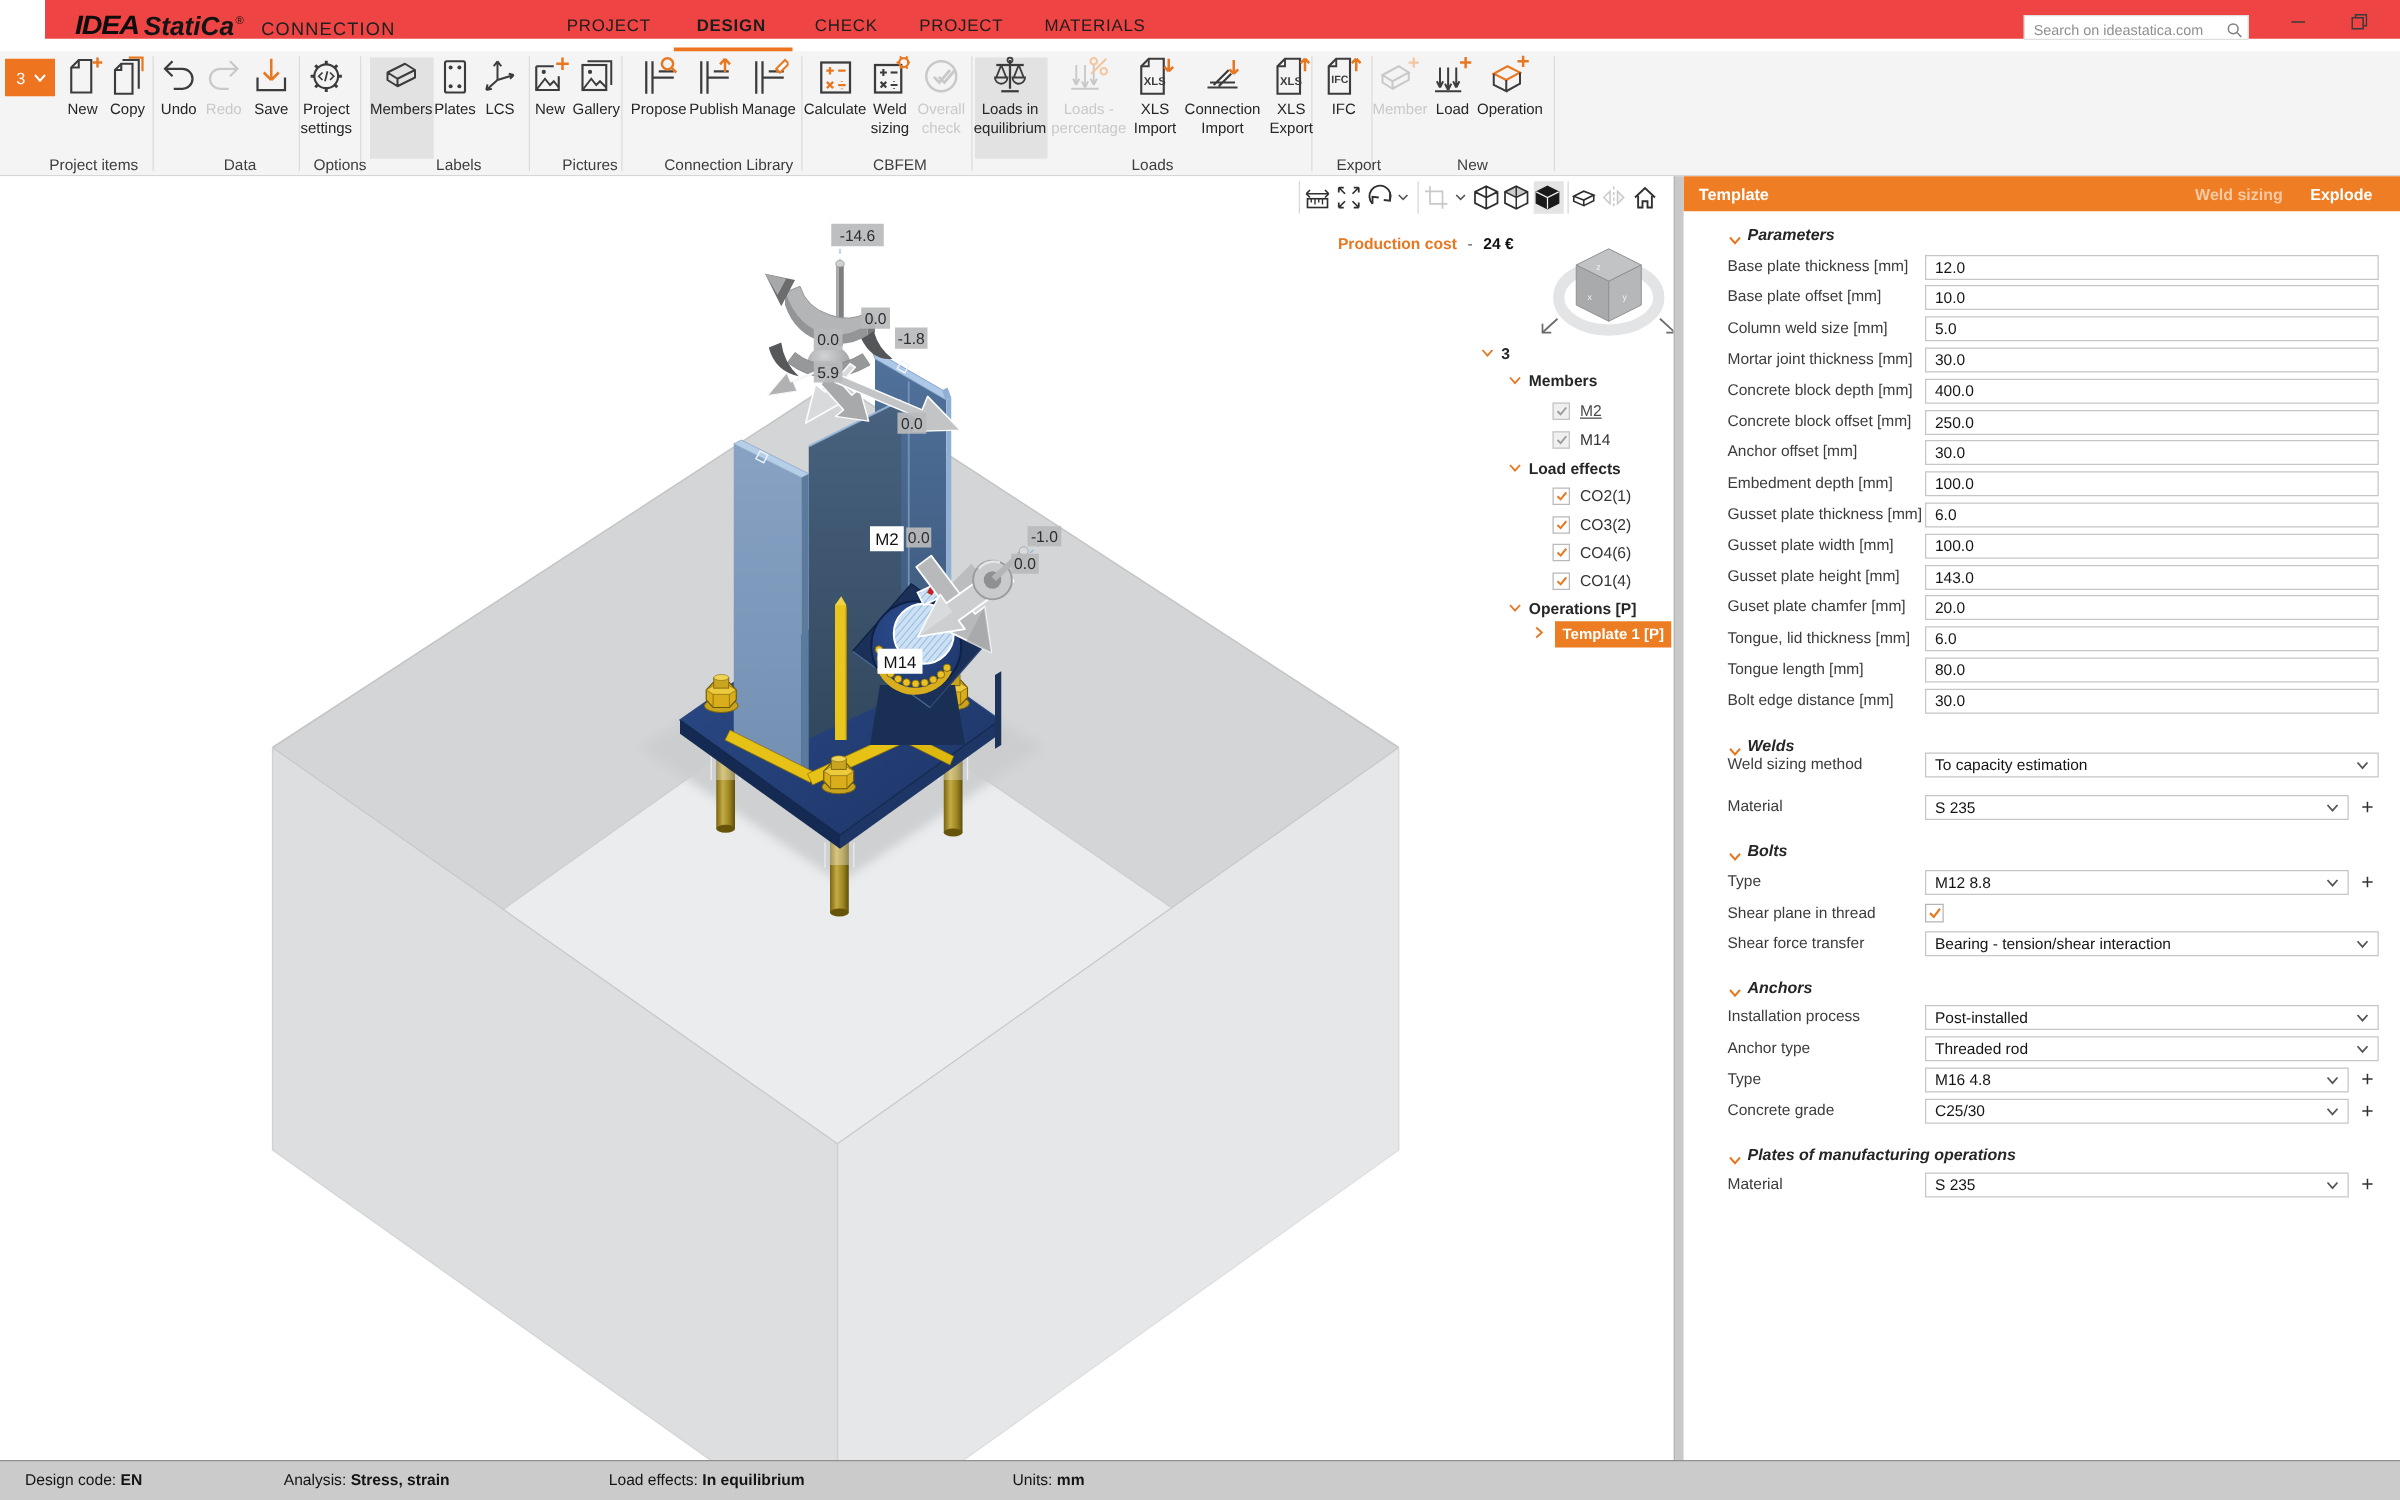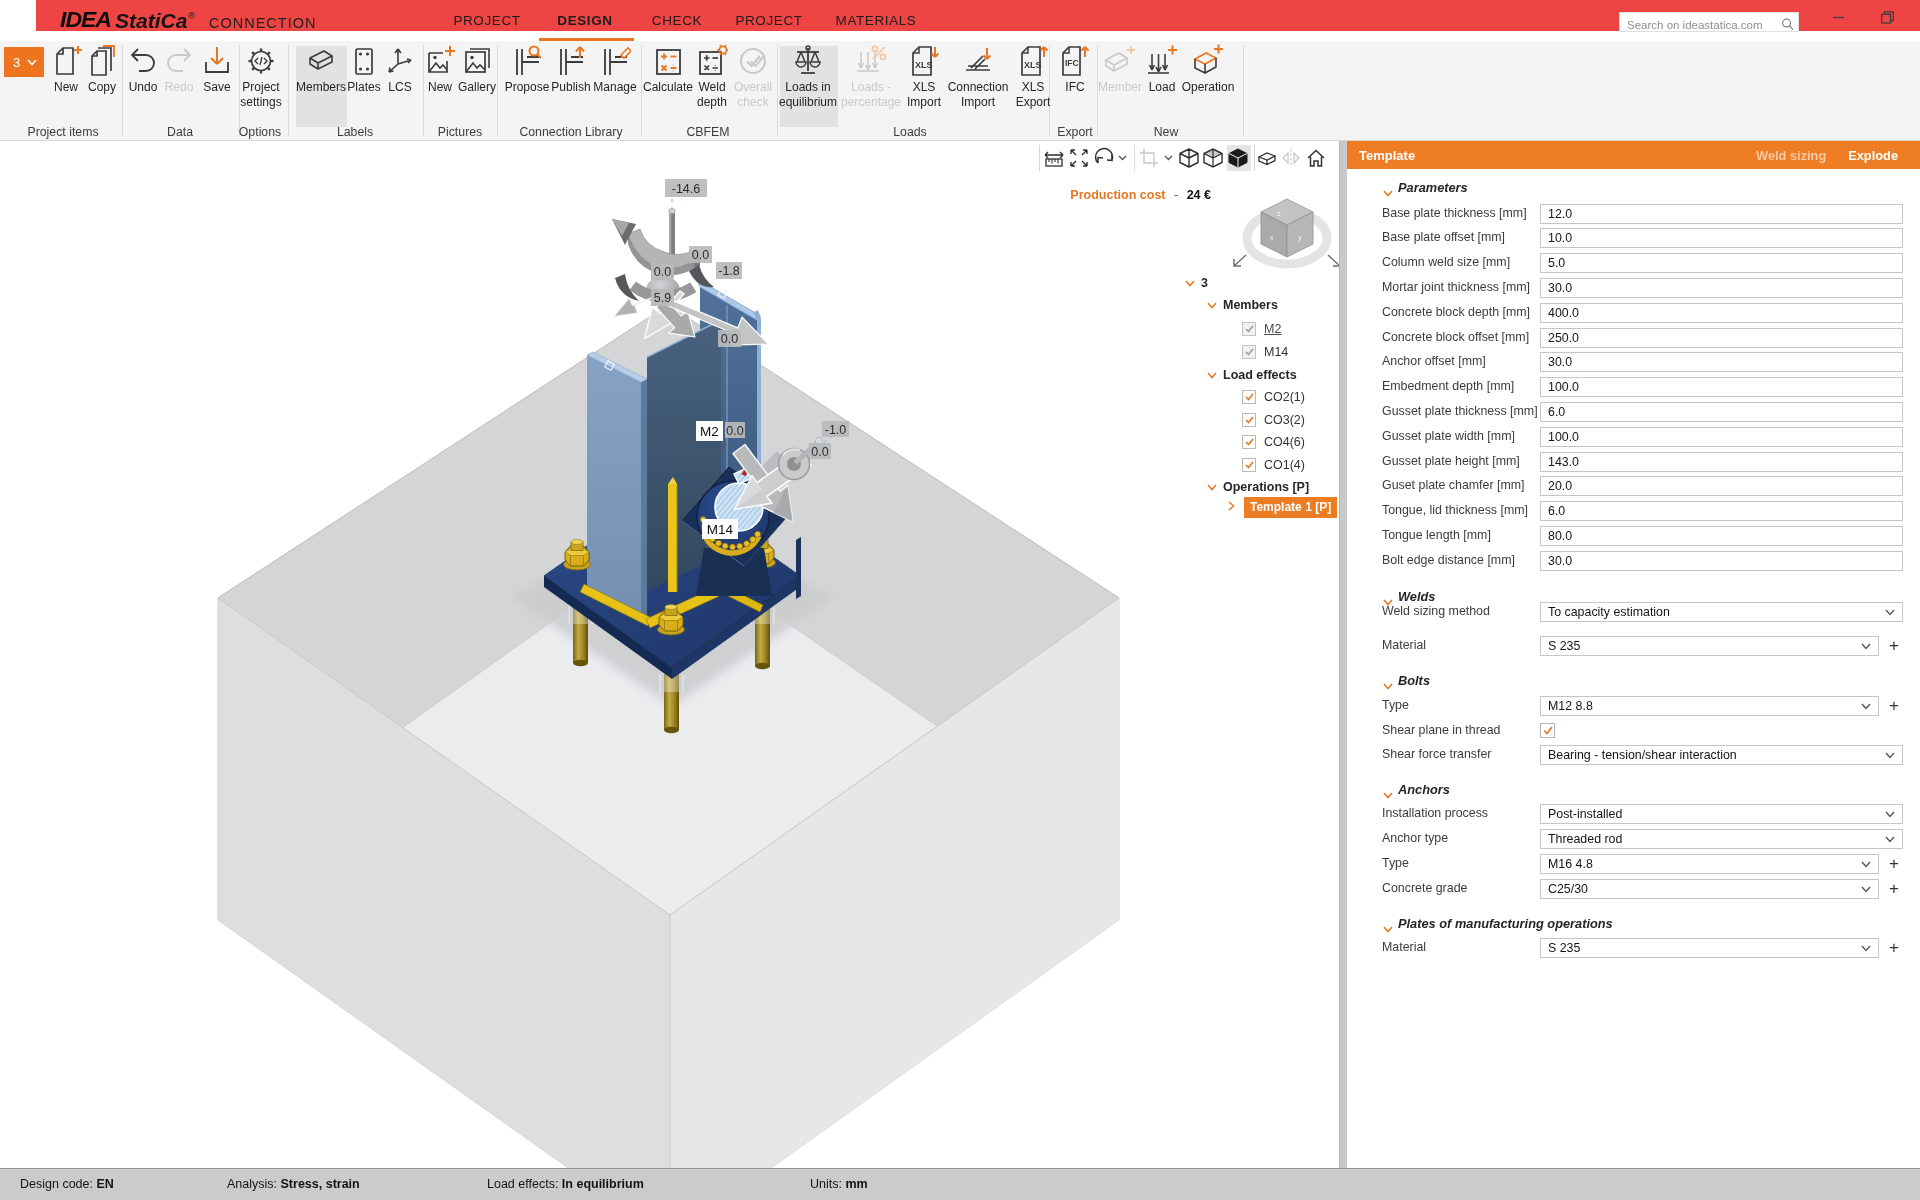--- a/index.html
+++ b/index.html
@@ -20,21 +20,21 @@
   #tab-underline { position:absolute; background:#ee7420; }
   #searchbox { position:absolute; left:1583px; top:12px; width:180px; height:20px; background:#fff;
     border:1px solid #dfdfdf; display:flex; align-items:flex-end; padding:0 4px 0 7px; }
   #searchbox input { border:none; outline:none; flex:1; font-size:11.5px; color:#333; background:transparent; font-family:inherit;}
   #searchbox input::placeholder { color:#8f8f8f; }
   .winbtn { position:absolute; top:0; width:34px; height:34px; display:flex; align-items:center; justify-content:center; }
 
   
   #ribbon { position:absolute; left:0; top:41px; width:1920px; height:100px; background:#f4f4f4; border-bottom:1px solid #d6d6d6; }
   .rib-sep { position:absolute; top:4px; width:1px; height:92px; background:#dcdcdc; }
-  .rib-group-label { position:absolute; top:84px; transform:translateX(-50%); font-size:12.3px; color:#3d3d3d; white-space:nowrap; }
+  .rib-group-label { position:absolute; top:84px; transform:translateX(-50%); font-size:12.3px; color:#3d3d3d; white-space:nowrap;margin-left:12px; }
   .rib-btn { position:absolute; top:3px; transform:translateX(-50%); width:74px; text-align:center; cursor:default; }
   .rib-btn .ric { height:36px; display:flex; align-items:center; justify-content:center; }
   .rib-btn .rlb { font-size:12px; color:#262626; line-height:14.5px; white-space:nowrap; }
   .rib-btn.disabled .rlb { color:#c9c9c9; }
   .rib-pressed { position:absolute; background:#e2e2e2; }
   #item-selector { position:absolute; left:4px; top:6px; width:40px; height:30px; background:#ee7420; color:#fff;
     display:flex; align-items:center; font-size:13px; padding-left:9px; cursor:default; }
   #item-selector svg { margin-left:7px; }
 
   
@@ -368,21 +368,21 @@
                 <line x1="28.8" y1="9.1" x2="29.9" y2="11.0"></line>
                 <line x1="25.2" y1="9.1" x2="24.1" y2="11.0"></line>
                 <line x1="23.4" y1="6.0" x2="21.2" y2="6.0"></line>
                 <line x1="25.2" y1="2.9" x2="24.1" y2="1.0"></line>
                 <line x1="28.8" y1="2.9" x2="29.9" y2="1.0"></line>
               </g>
             </svg>
           </div>
         <div class="rlb">
             <div>Weld</div>
-            <div>depth</div>
+            <div>sizing</div>
           </div>
       </div>
         <div class="rib-btn disabled" style="left:753px">
         <div class="ric">
             <svg width="32" height="36" viewBox="0 0 32 36" fill="none">
               <circle cx="16" cy="17" r="12" stroke="#c9c9c9" stroke-width="2"></circle>
               <path d="M10 17.5 L14.5 22 L23 12" stroke="#c9c9c9" stroke-width="2.2"></path>
               <path d="M14 17.5 L18.5 22 L27 12" stroke="#c9c9c9" stroke-width="2.2"></path>
             </svg>
           </div>

